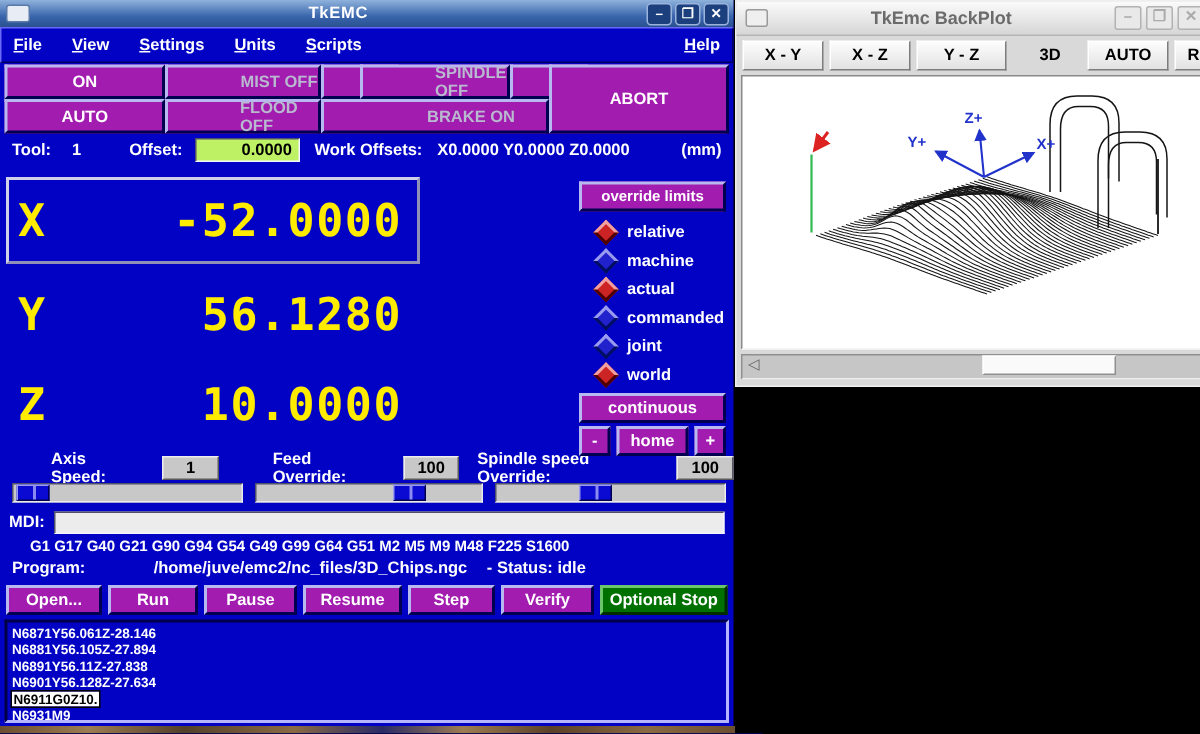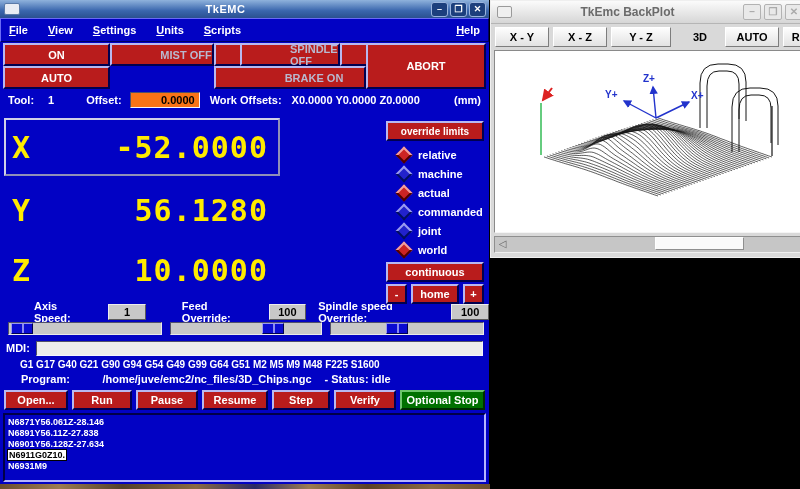--- a/index.html
+++ b/index.html
@@ -18,29 +18,29 @@
   .tbb{width:15px;height:13px;background:#1c3f7d;border:1px solid #9ab4dd;border-radius:3px;
        color:#fff;font-size:9px;line-height:12px;text-align:center;font-weight:bold;}
   .menubar{height:22px;background:#0202c4;border:1px solid;border-color:#6a6af6 #000060 #000060 #6a6af6;
            display:flex;align-items:center;padding:0 8px;gap:20px;flex:none;}
   .mi{display:block;color:#fff;font-weight:bold;font-size:11px;}
   .mi::first-letter{text-decoration:underline;}
   .mi-help{margin-left:auto;}
 
   .btngrid{display:grid;grid-template-columns:107px 104px 26px 100px 26px 1fr;
            grid-template-rows:23px 23px;padding:1px 3px;flex:none;}
-  .tkbtn{background:#b91c1c;border:2px solid;border-color:#b8b8f0 #000050 #000050 #b8b8f0;
+  .tkbtn{background:#a21caf;border:2px solid;border-color:#b8b8f0 #000050 #000050 #b8b8f0;
          color:#fff;font-weight:bold;font-size:11px;display:flex;align-items:center;justify-content:center;
          box-sizing:border-box;}
   .tkbtn.dim{color:#b9b9cf;padding-left:48px;}
   .abort{grid-column:6;grid-row:1/3;}
 
   .toolrow{height:20px;display:flex;align-items:center;font-size:11px;font-weight:bold;color:#fff;
            padding:0 8px;flex:none;}
-  .entry{background:#f97316;color:#000;border:1px solid;border-color:#50506a #f4f4ff #f4f4ff #50506a;
+  .entry{background:#bef264;color:#000;border:1px solid;border-color:#50506a #f4f4ff #f4f4ff #50506a;
          font-size:11px;font-weight:bold;}
   .offset-entry{width:60px;text-align:right;padding:1px 4px;margin:0 10px 0 8px;}
 
   .main{position:relative;height:192px;flex:none;}
   .axisbox{position:absolute;left:4px;top:8px;width:276px;height:58px;
            border:2px solid;border-color:#cfcfe8 #8f8fb8 #8f8fb8 #cfcfe8;box-sizing:border-box;}
   .drorow{position:absolute;left:6px;width:272px;height:44px;display:flex;align-items:center;}
   .dro-label{color:#ffeb00;font-family:"DejaVu Sans Mono",monospace;font-weight:bold;font-size:30px;
              width:40px;padding-left:6px;}
   .dro-value{color:#ffeb00;font-family:"DejaVu Sans Mono",monospace;font-weight:bold;font-size:30px;
@@ -67,21 +67,21 @@
   .t1{width:154px;margin-left:8px;} .t2{width:152px;margin-left:8px;} .t3{width:154px;margin-left:8px;}
   .thumbk{position:absolute;top:0;width:22px;height:11px;background:#0a0ad2;
           border:1px solid;border-color:#9a9af0 #000050 #000050 #9a9af0;box-sizing:border-box;}
   .thumbk::after{content:"";position:absolute;left:10px;top:0;width:2px;height:100%;background:#8a8af0;}
 
   .mdirow{height:20px;display:flex;align-items:center;padding:0 6px;flex:none;}
   .mdi-label{color:#fff;font-weight:bold;font-size:11px;margin-right:6px;}
   .mdi-entry{flex:1;height:13px;background:#ececec;}
   .codes{height:13px;color:#fff;font-weight:bold;font-size:10px;padding:1px 20px;flex:none;white-space:nowrap;}
   .progrow{position:relative;height:15px;flex:none;color:#fff;font-weight:bold;font-size:11px;}
-  .prog-label{position:absolute;left:8px;margin-left:13px;}
+  .prog-label{position:absolute;left:8px;}
   .prog-mid{position:absolute;left:4px;right:0;text-align:center;}
   .progbtns{display:grid;grid-template-columns:64px 60px 62px 66px 58px 62px 1fr;gap:4px;
             padding:2px 4px;height:20px;flex:none;}
   .progbtns .tkbtn{height:20px;}
   .optstop{background:#007100;border-color:#6cc46c #002d00 #002d00 #6cc46c;}
 
   .listing{flex:1;margin:1px 3px 2px 3px;background:#0202c4;border:2px solid;
            border-color:#000048 #b4b4ff #b4b4ff #000048;padding:2px 3px;overflow:hidden;}
   .lline{font-size:9px;font-weight:bold;color:#fff;line-height:11px;font-family:"Liberation Sans",sans-serif;}
   .lline.hl span{background:#fff;color:#000;outline:1px solid #000;padding:0 1px;}
@@ -140,20 +140,21 @@
     </div>
 
     <div class="btngrid">
       <div class="tkbtn">ON</div>
       <div class="tkbtn dim">MIST OFF</div>
       <div class="tkbtn dim">&lt;</div>
       <div class="tkbtn dim">SPINDLE OFF</div>
       <div class="tkbtn dim">&gt;</div>
       <div class="tkbtn abort">ABORT</div>
       <div class="tkbtn">AUTO</div>
+      <div class="tkbtn dim">FLOOD OFF</div>
       <div class="tkbtn dim" style="grid-column:3/6;">BRAKE ON</div>
     </div>
 
     <div class="toolrow">
       <span>Tool:</span>
       <span style="margin-left:14px;">1</span>
       <span style="margin-left:32px;">Offset:</span>
       <span class="entry offset-entry">0.0000</span>
       <span>Work Offsets:</span>
       <span style="margin-left:10px;">X0.0000 Y0.0000 Z0.0000</span>
@@ -250,20 +251,21 @@
       <div class="tkbtn">Run</div>
       <div class="tkbtn">Pause</div>
       <div class="tkbtn">Resume</div>
       <div class="tkbtn">Step</div>
       <div class="tkbtn">Verify</div>
       <div class="tkbtn optstop">Optional Stop</div>
     </div>
 
     <div class="listing">
       <div class="lline"><span>N6871Y56.061Z-28.146</span></div>
+      <div class="lline"><span>N6881Y56.105Z-27.894</span></div>
       <div class="lline"><span>N6891Y56.11Z-27.838</span></div>
       <div class="lline"><span>N6901Y56.128Z-27.634</span></div>
       <div class="lline hl"><span>N6911G0Z10.</span></div>
       <div class="lline"><span>N6931M9</span></div>
     </div>
   </div>
 
   <div class="desk-strip"></div>
 
   <div id="backplot">

